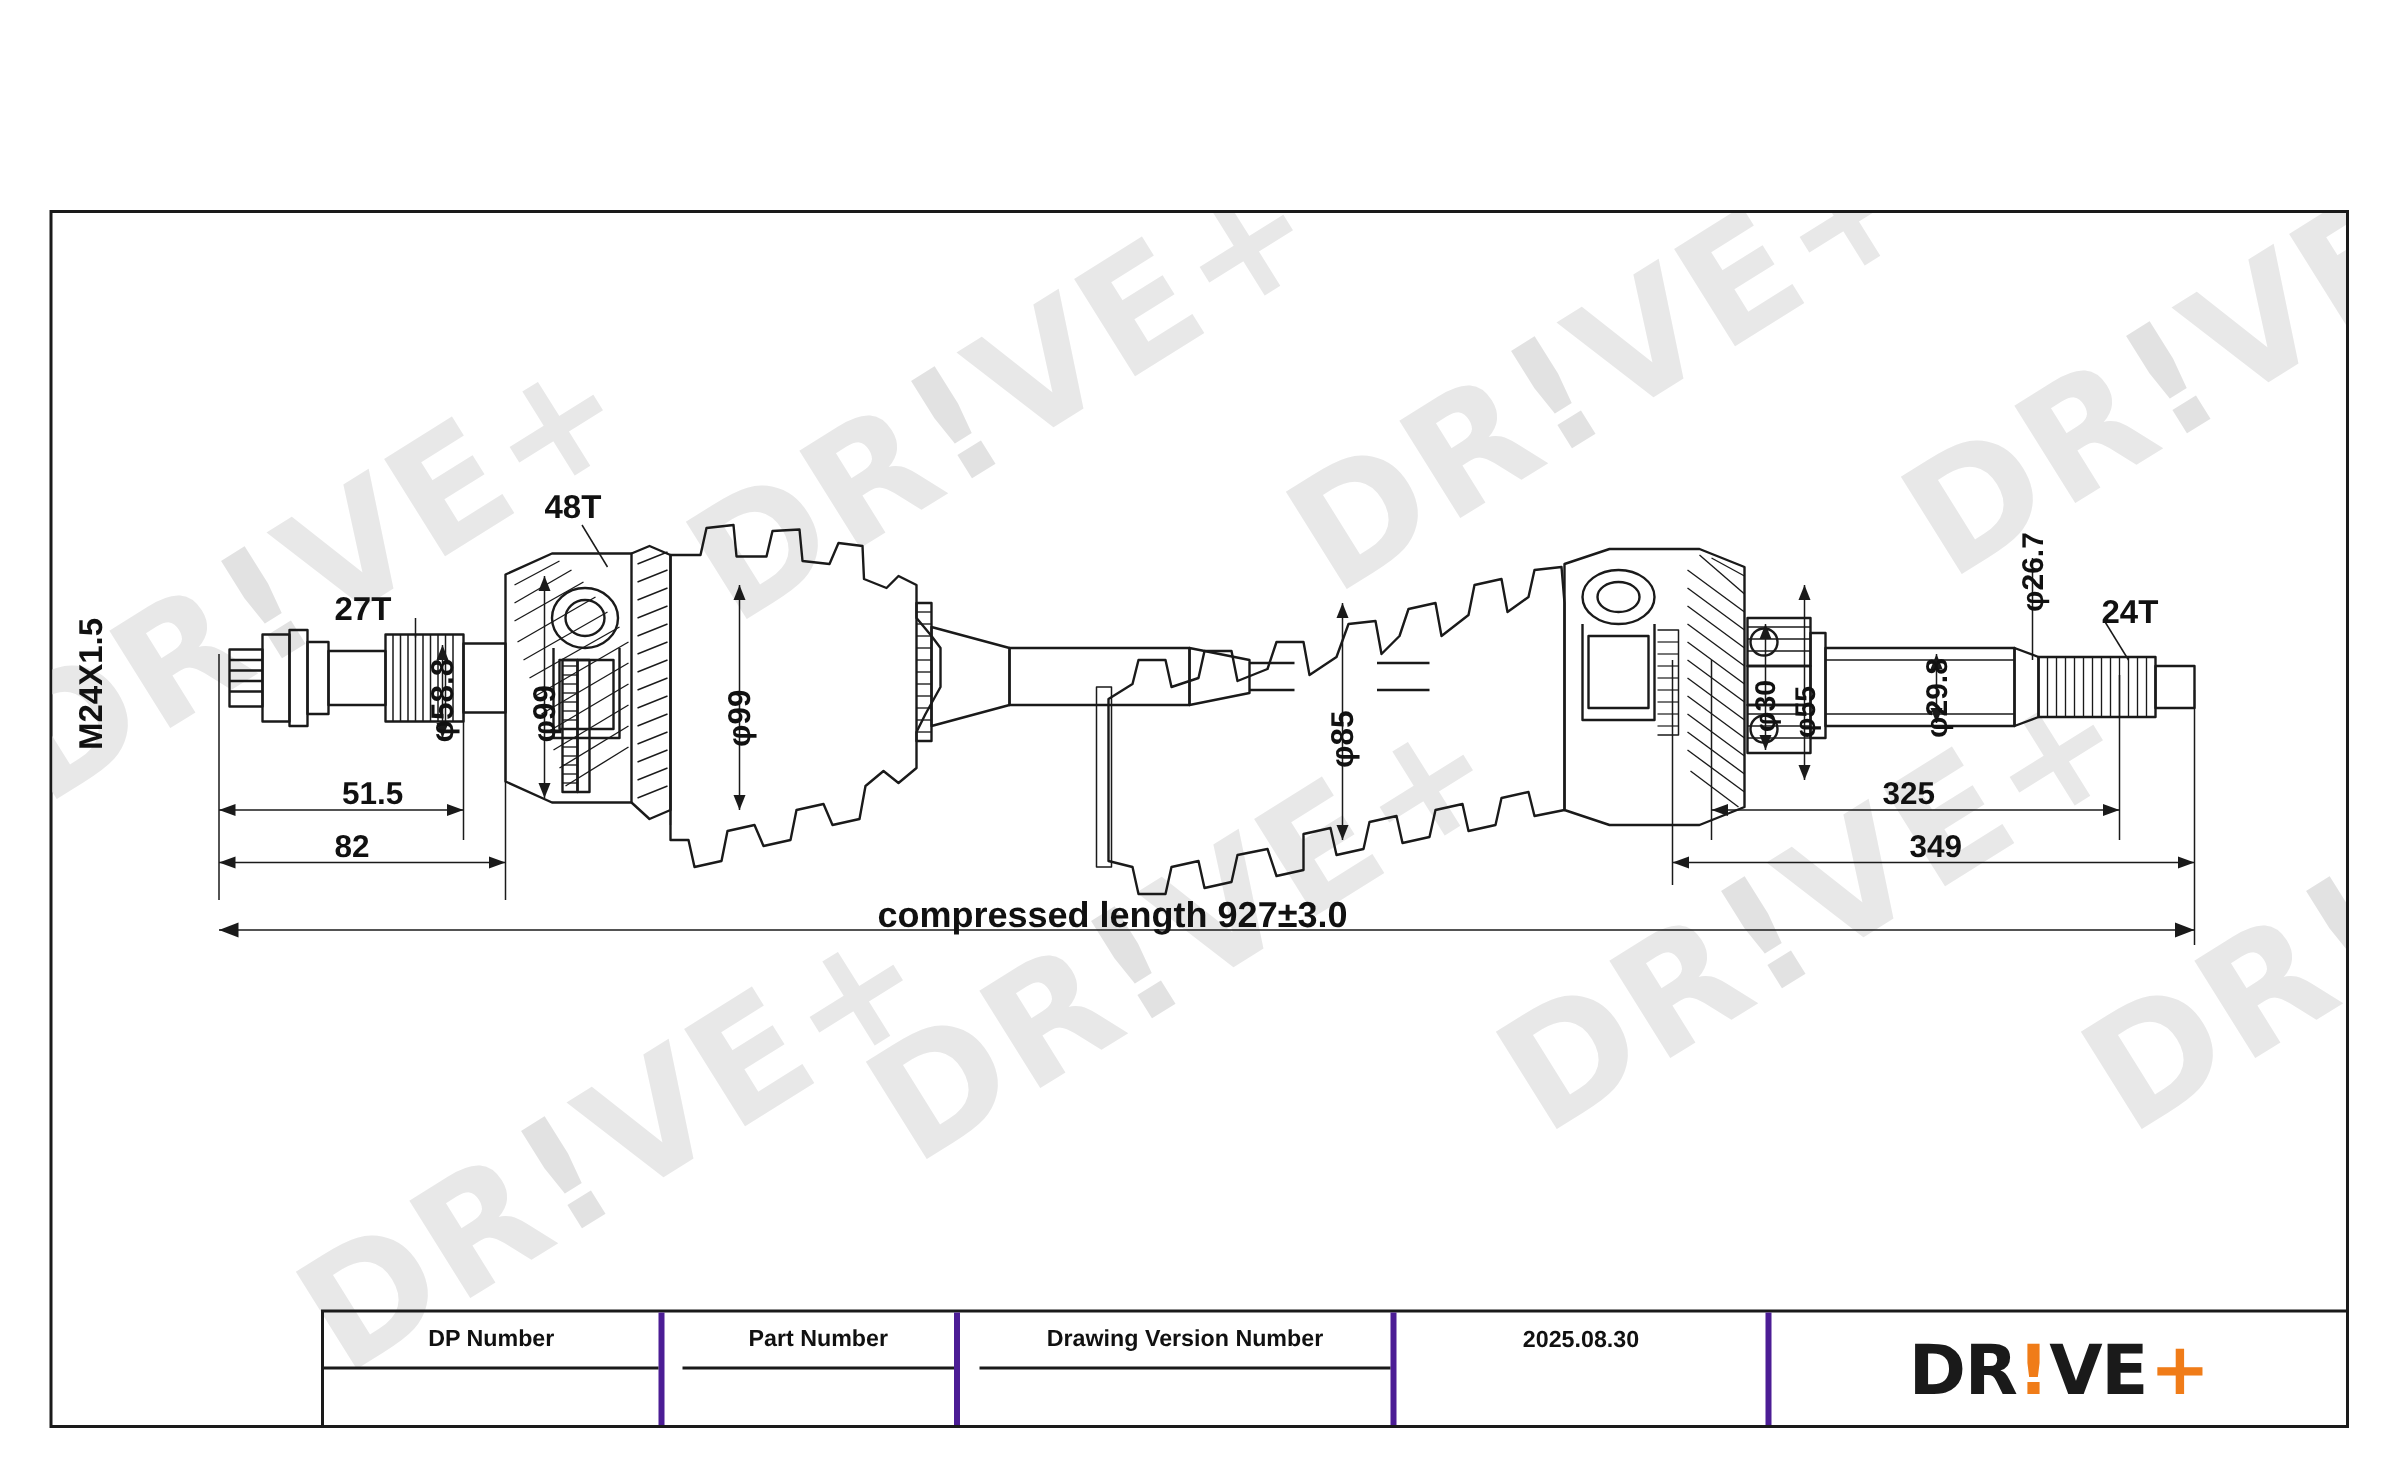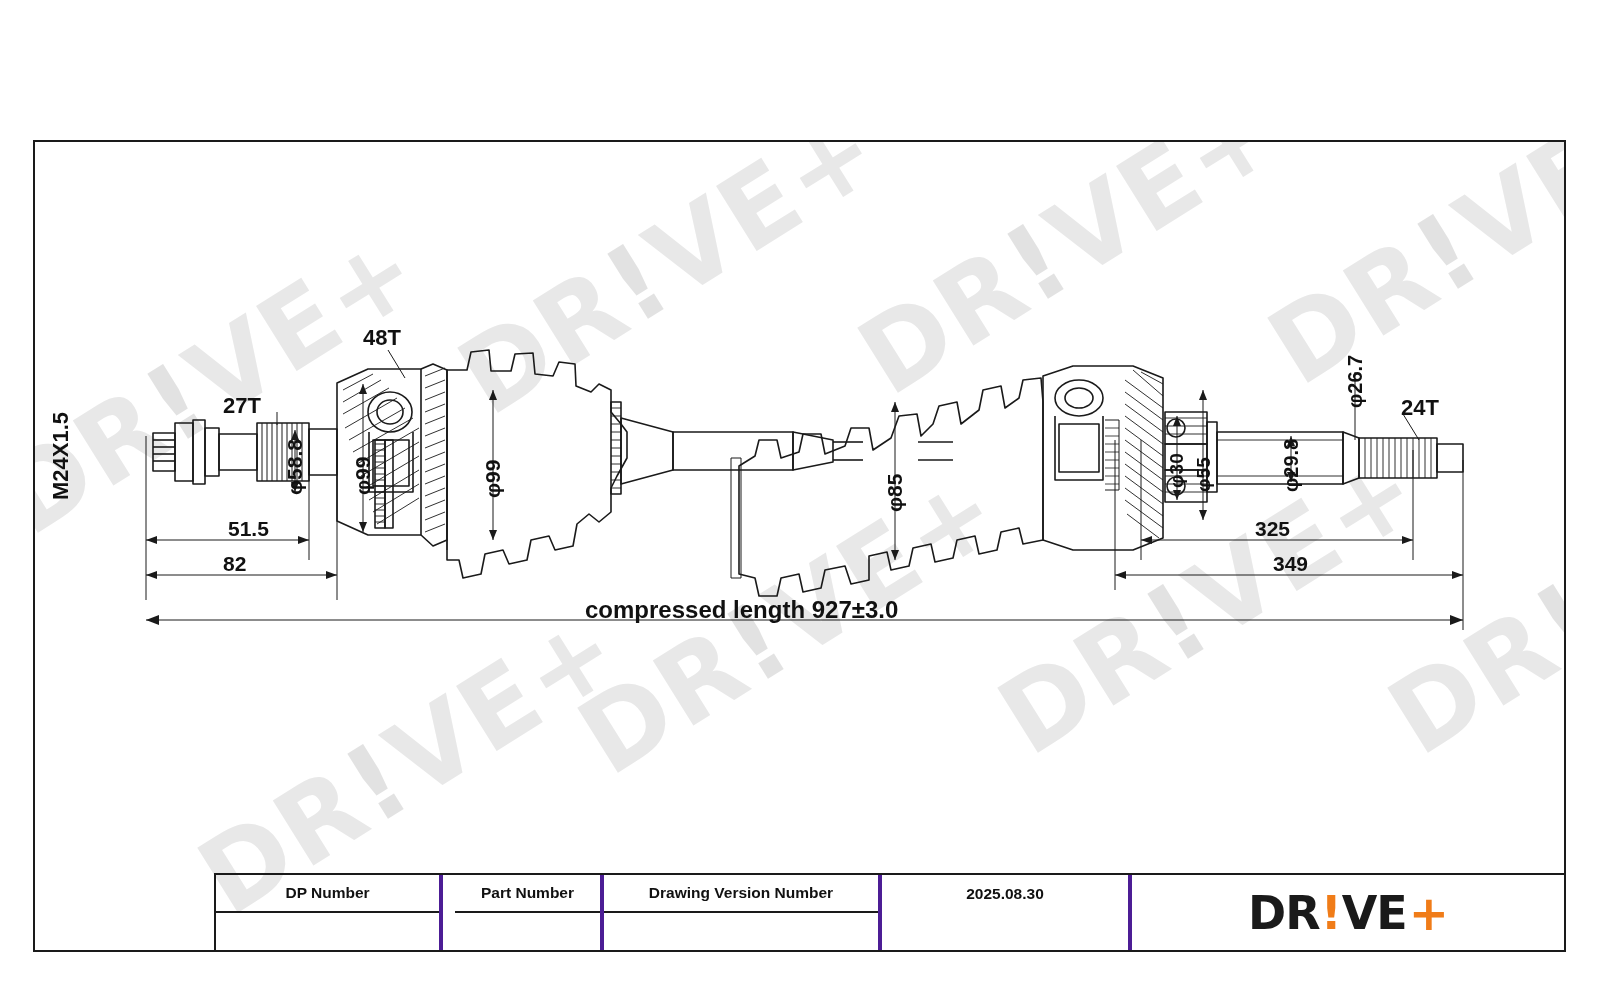--- a/index.html
+++ b/index.html
@@ -467,24 +467,24 @@
       <text x="1240" y="431" font-size="21">349</text>
 
       <text x="552" y="478" font-size="24">compressed length 927±3.0</text>
     </g>
   </svg>
 
   <div class="titleblock">
     <div class="tb-col" style="width:227px;">
       <div class="tb-head">DP Number</div>
     </div>
-    <div class="tb-col" style="width:161px;padding-left:12px;">
+    <div class="tb-col" style="width:197px;padding-left:12px;">
       <div class="tb-head">Part Number</div>
     </div>
-    <div class="tb-col" style="width:278px;">
+    <div class="tb-col" style="width:278px;margin-left:13px;">
       <div class="tb-head">Drawing Version Number</div>
     </div>
     <div class="tb-col" style="width:250px;">
       <div class="tb-val">2025.08.30</div>
     </div>
     <div class="tb-logo">
       <div class="logo">
         <span>DR</span>
           <span class="bang">!</span>
           <span>VE</span>

